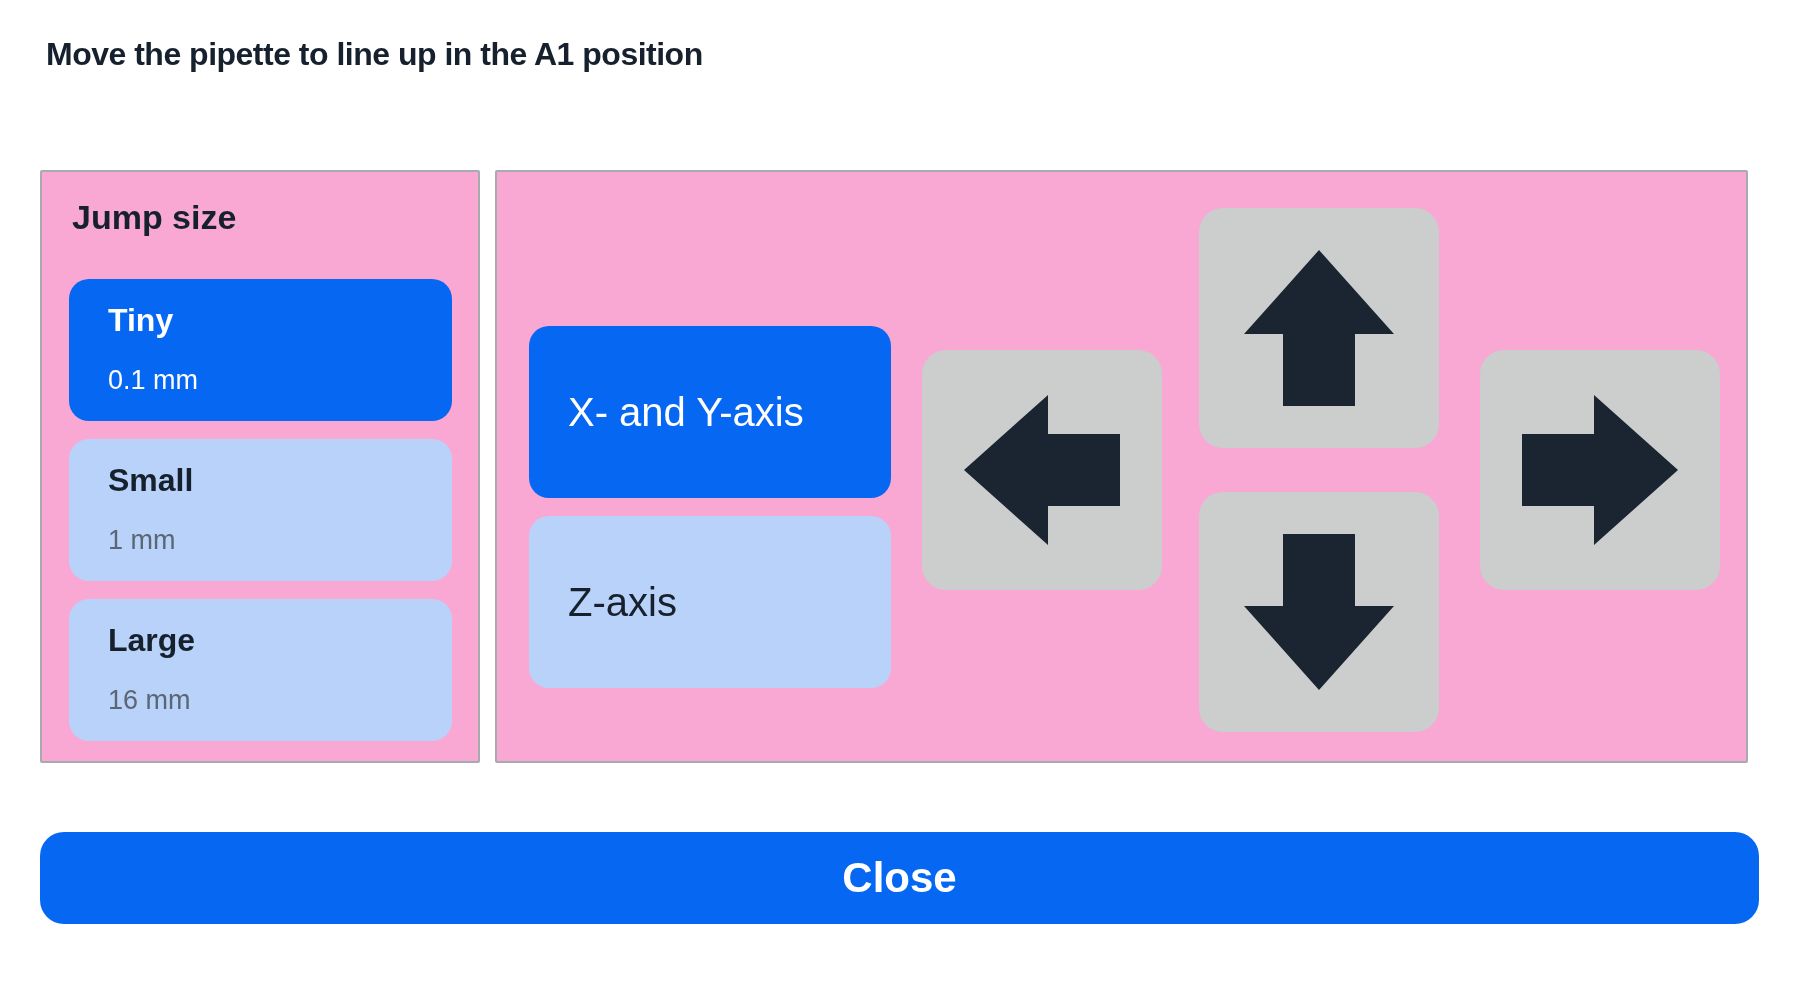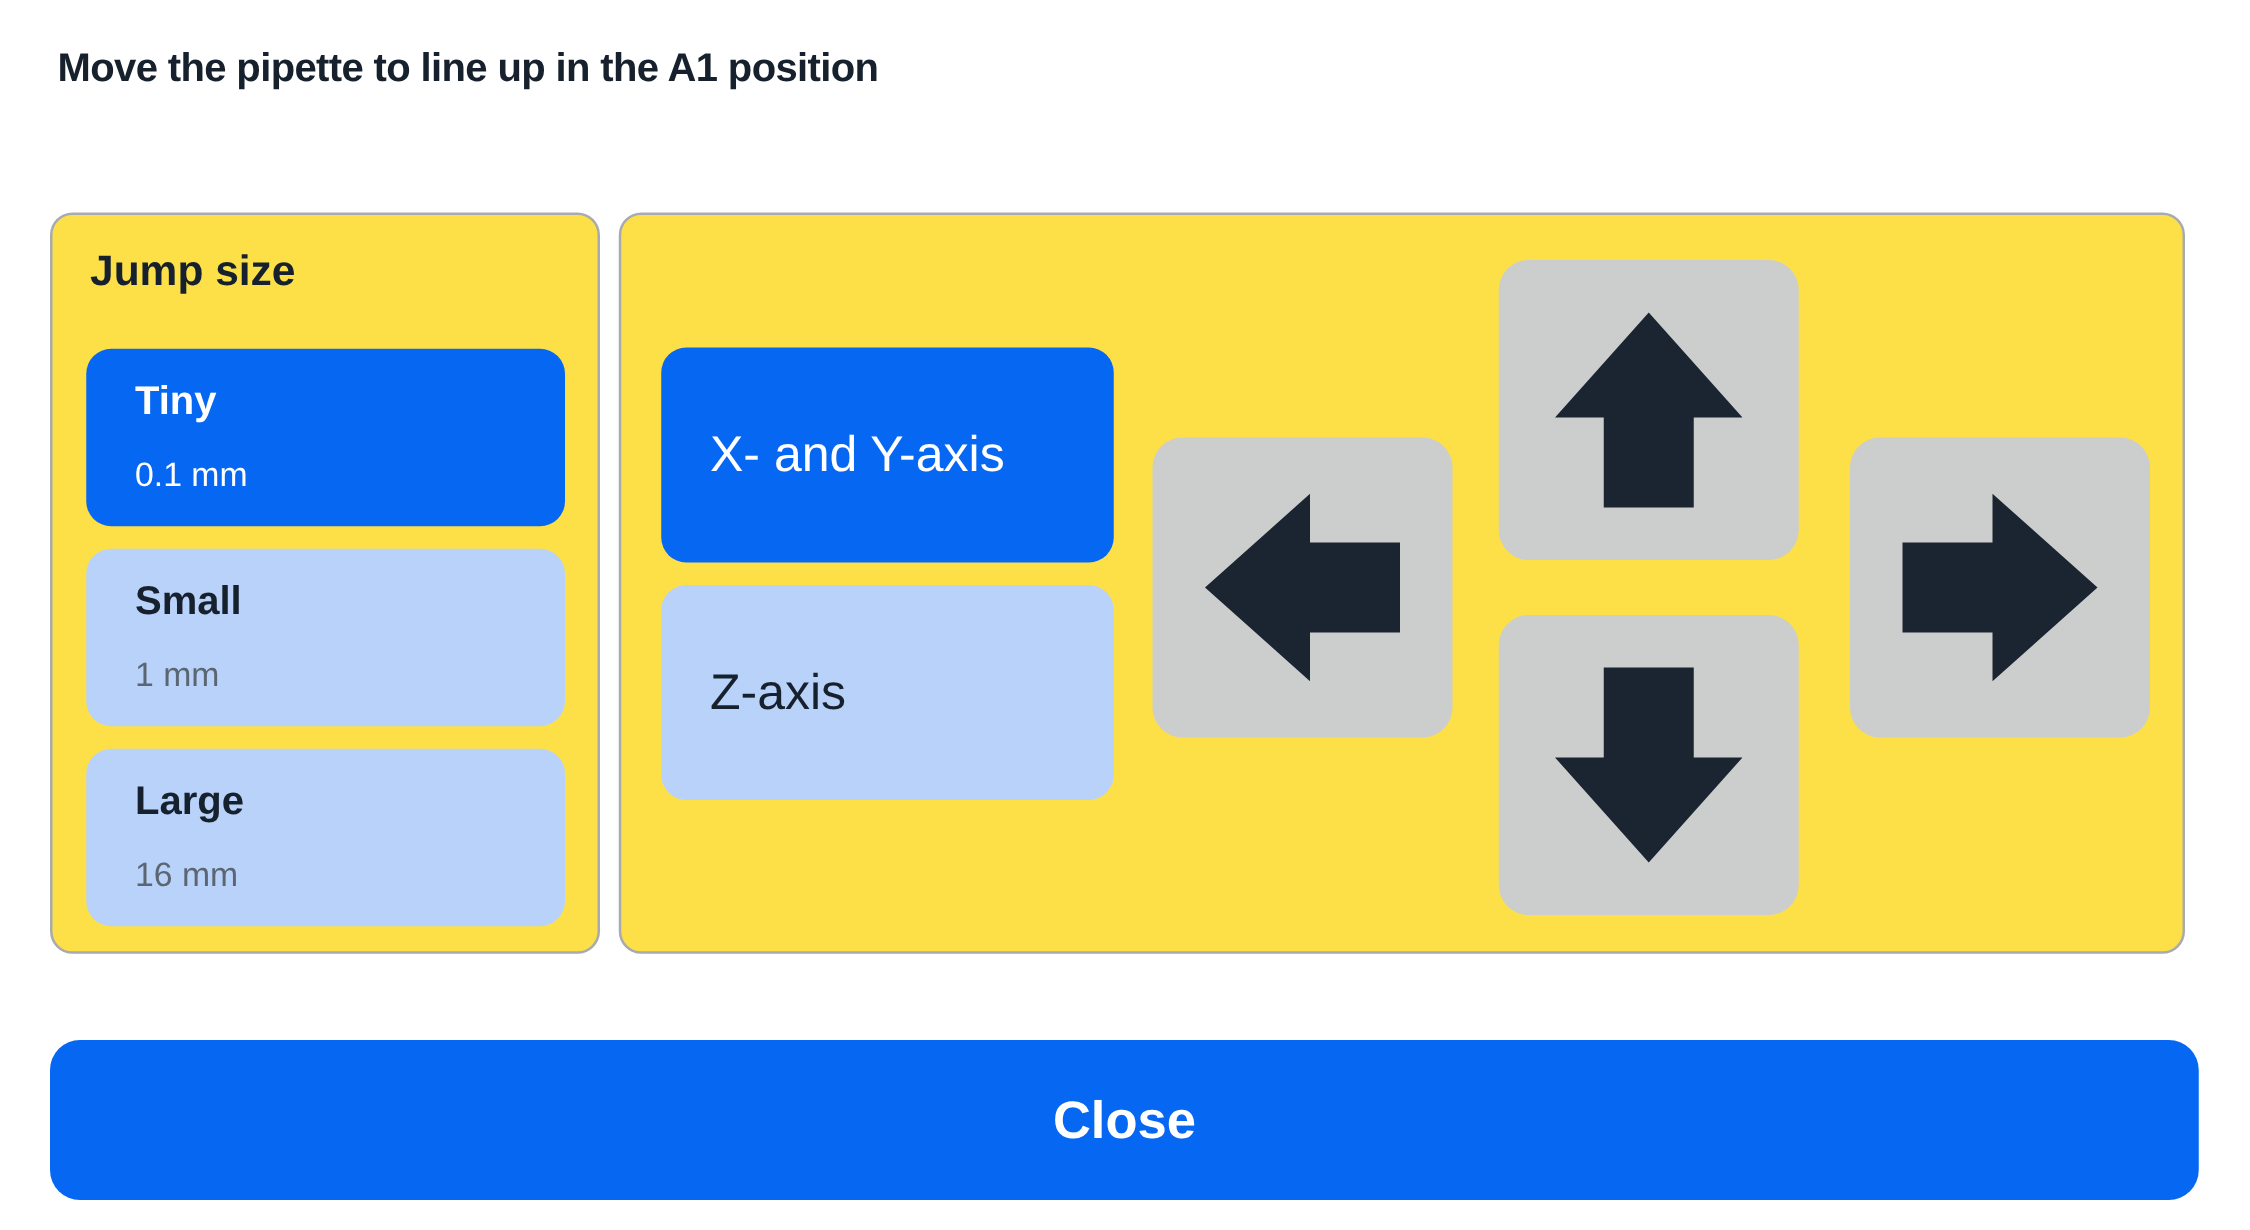--- a/index.html
+++ b/index.html
@@ -23,23 +23,23 @@
     font-size: 32px;
     font-weight: 700;
     letter-spacing: -0.5px;
     color: #16212D;
     margin: 0;
   }
   .panel {
     position: absolute;
     top: 170px;
     height: 593px;
-    background: #fde047;
+    background: #f9a8d4;
     border: 2px solid #A7ABAF;
-    border-radius: 18px;
+    border-radius: 2px;
     box-sizing: border-box;
   }
   .panel-jump { left: 40px;  width: 440px; }
   .panel-jog  { left: 495px; width: 1253px; }
   .panel-label {
     position: absolute;
     top: 26px;
     font-size: 34px;
     font-weight: 600;
     color: #16212D;
@@ -80,20 +80,21 @@
     width: 362px;
     height: 172px;
     border-radius: 20px;
     display: flex;
     align-items: center;
     padding-left: 39px;
     box-sizing: border-box;
     font-size: 40px;
     font-weight: 500;
     cursor: pointer;
+    margin-top: 48px;
   }
   .axis-btn.selected   { background: #0567F2; color: #ffffff; }
   .axis-btn.unselected { background: #B9D2FA; color: #16212D; }
   .axis-btn-0 { top: 106px; }
   .axis-btn-1 { top: 296px; }
 
   
   .jog-arrow-btn {
     position: absolute;
     width: 240px;
@@ -114,21 +115,21 @@
   .rot-down  { transform: rotate(180deg); }
   .rot-right { transform: rotate(90deg); }
   .arrow-shape { fill: #1A2531; }
 
   
   .close-btn {
     position: absolute;
     left: 40px;
     top: 832px;
     width: 1719px;
-    height: 128px;
+    height: 92px;
     border-radius: 24px;
     background: #0567F2;
     color: #ffffff;
     font-size: 42px;
     font-weight: 600;
     display: flex;
     align-items: center;
     justify-content: center;
     border: none;
     font-family: "Liberation Sans", sans-serif;

